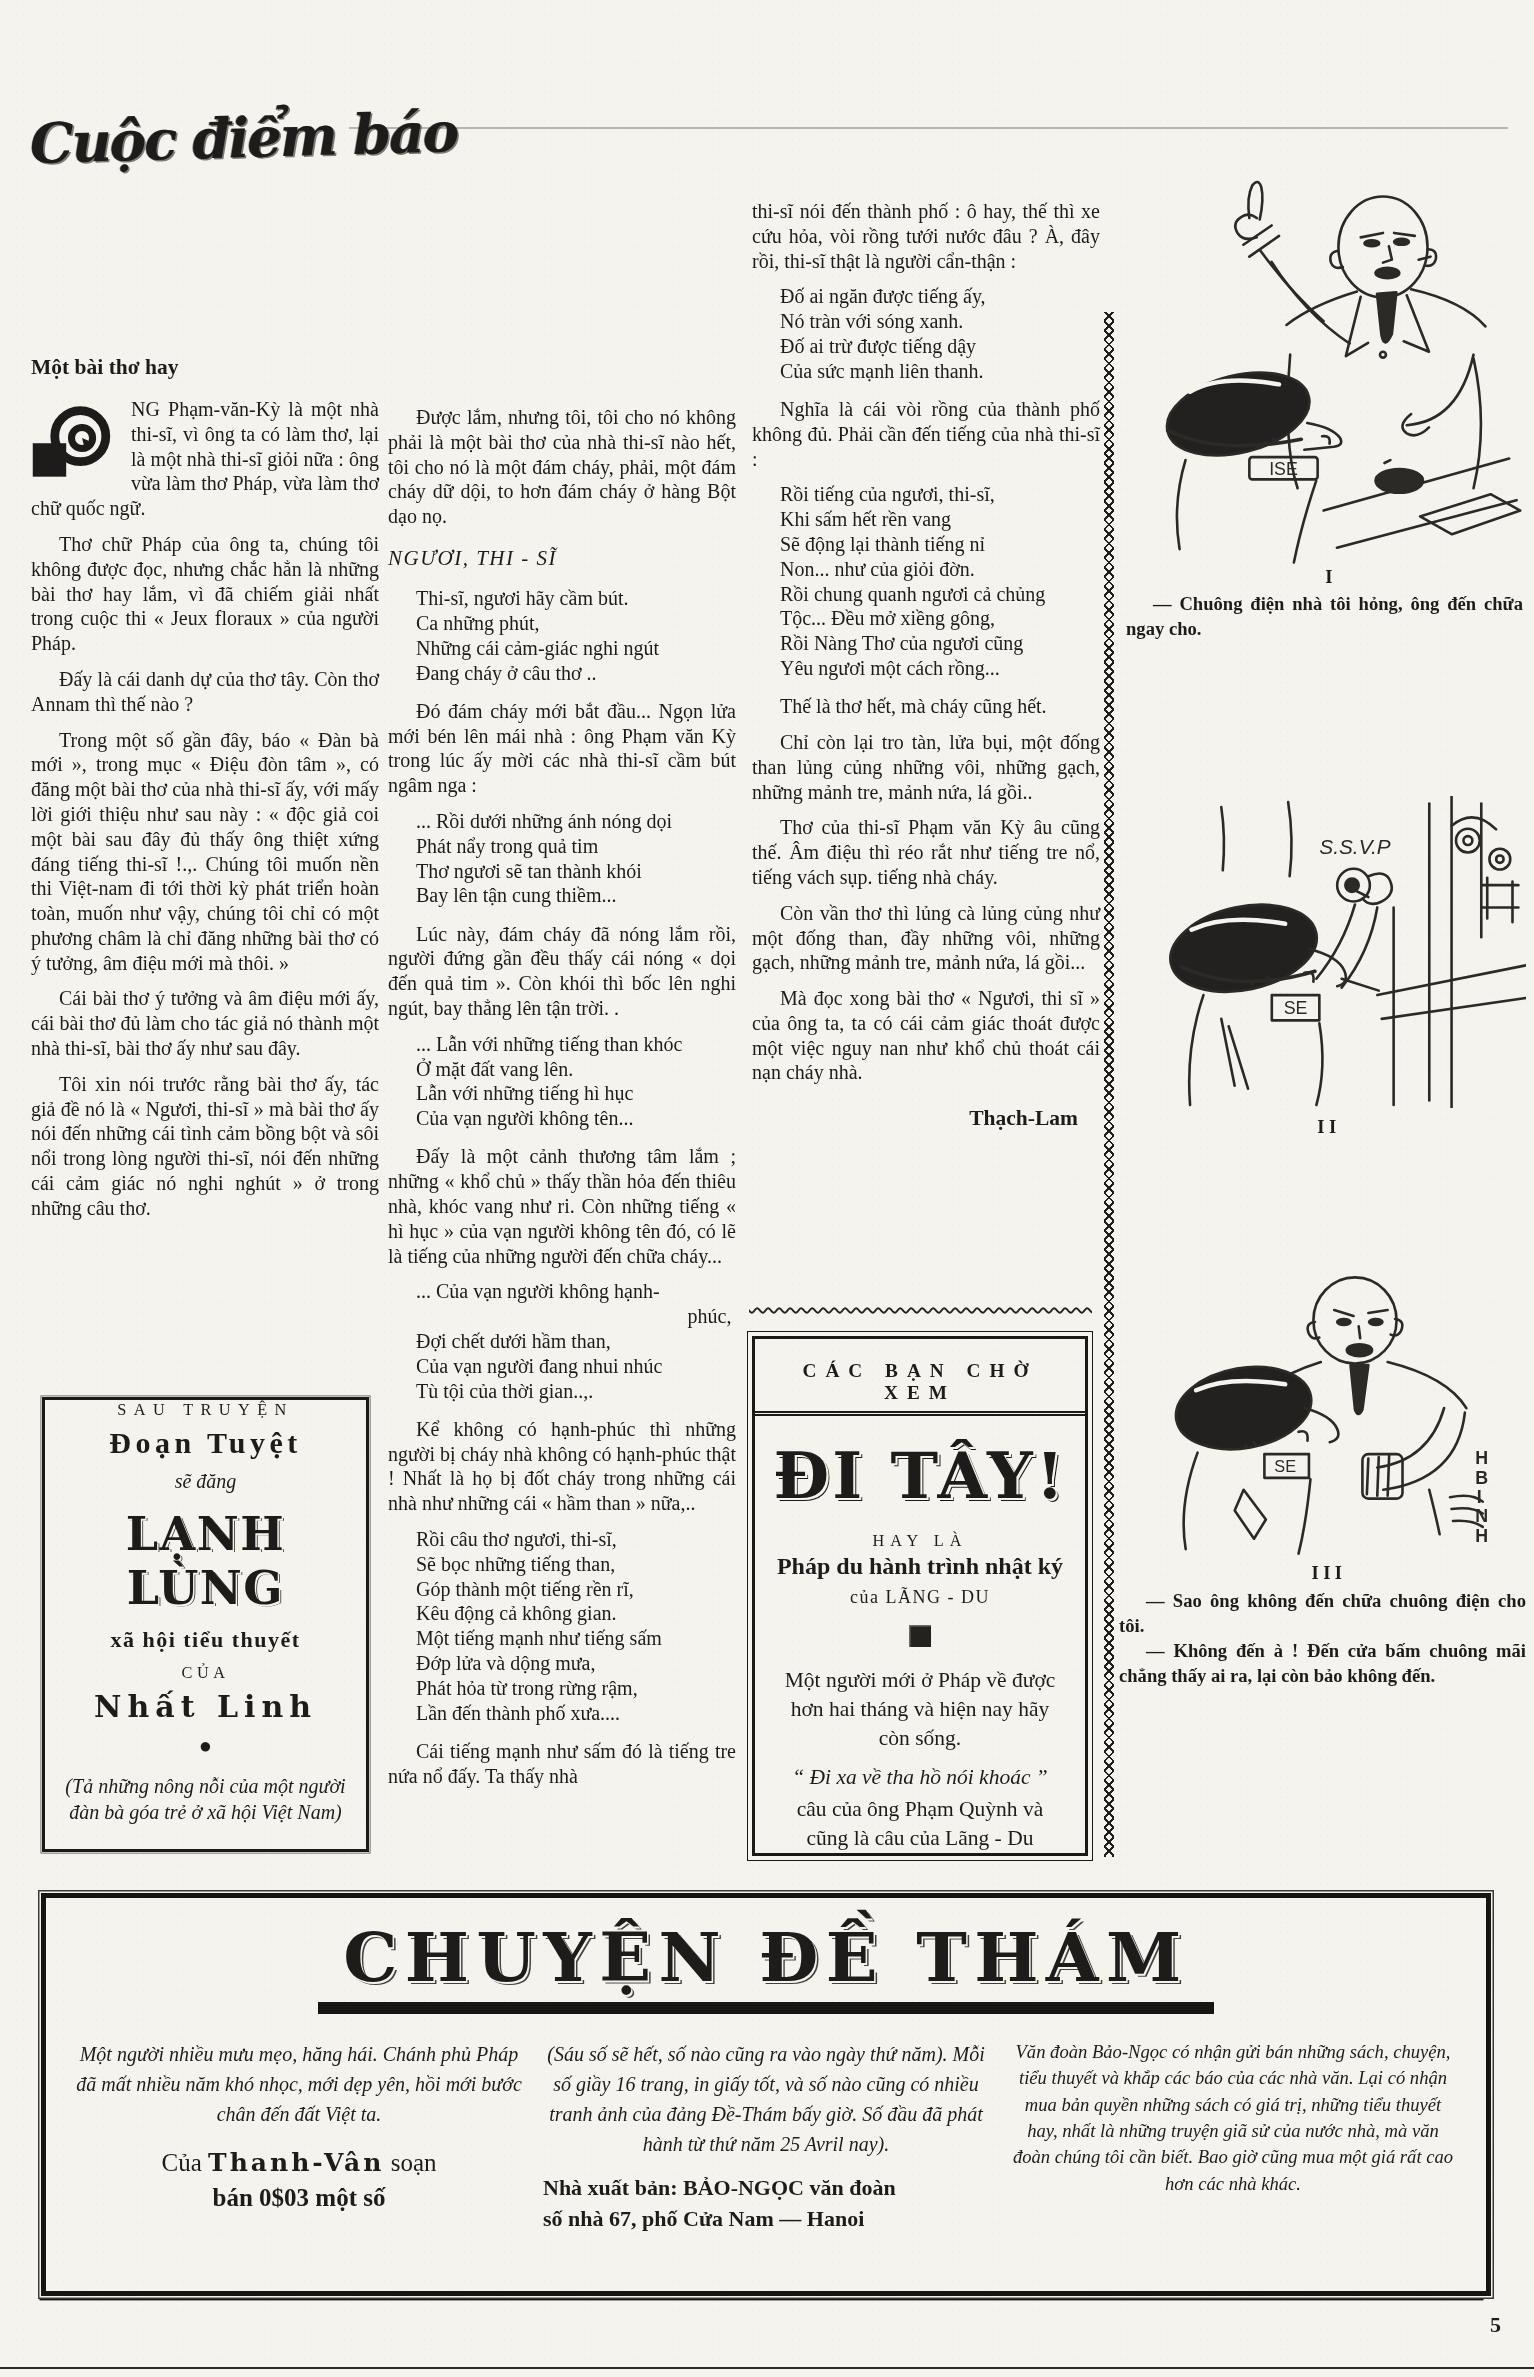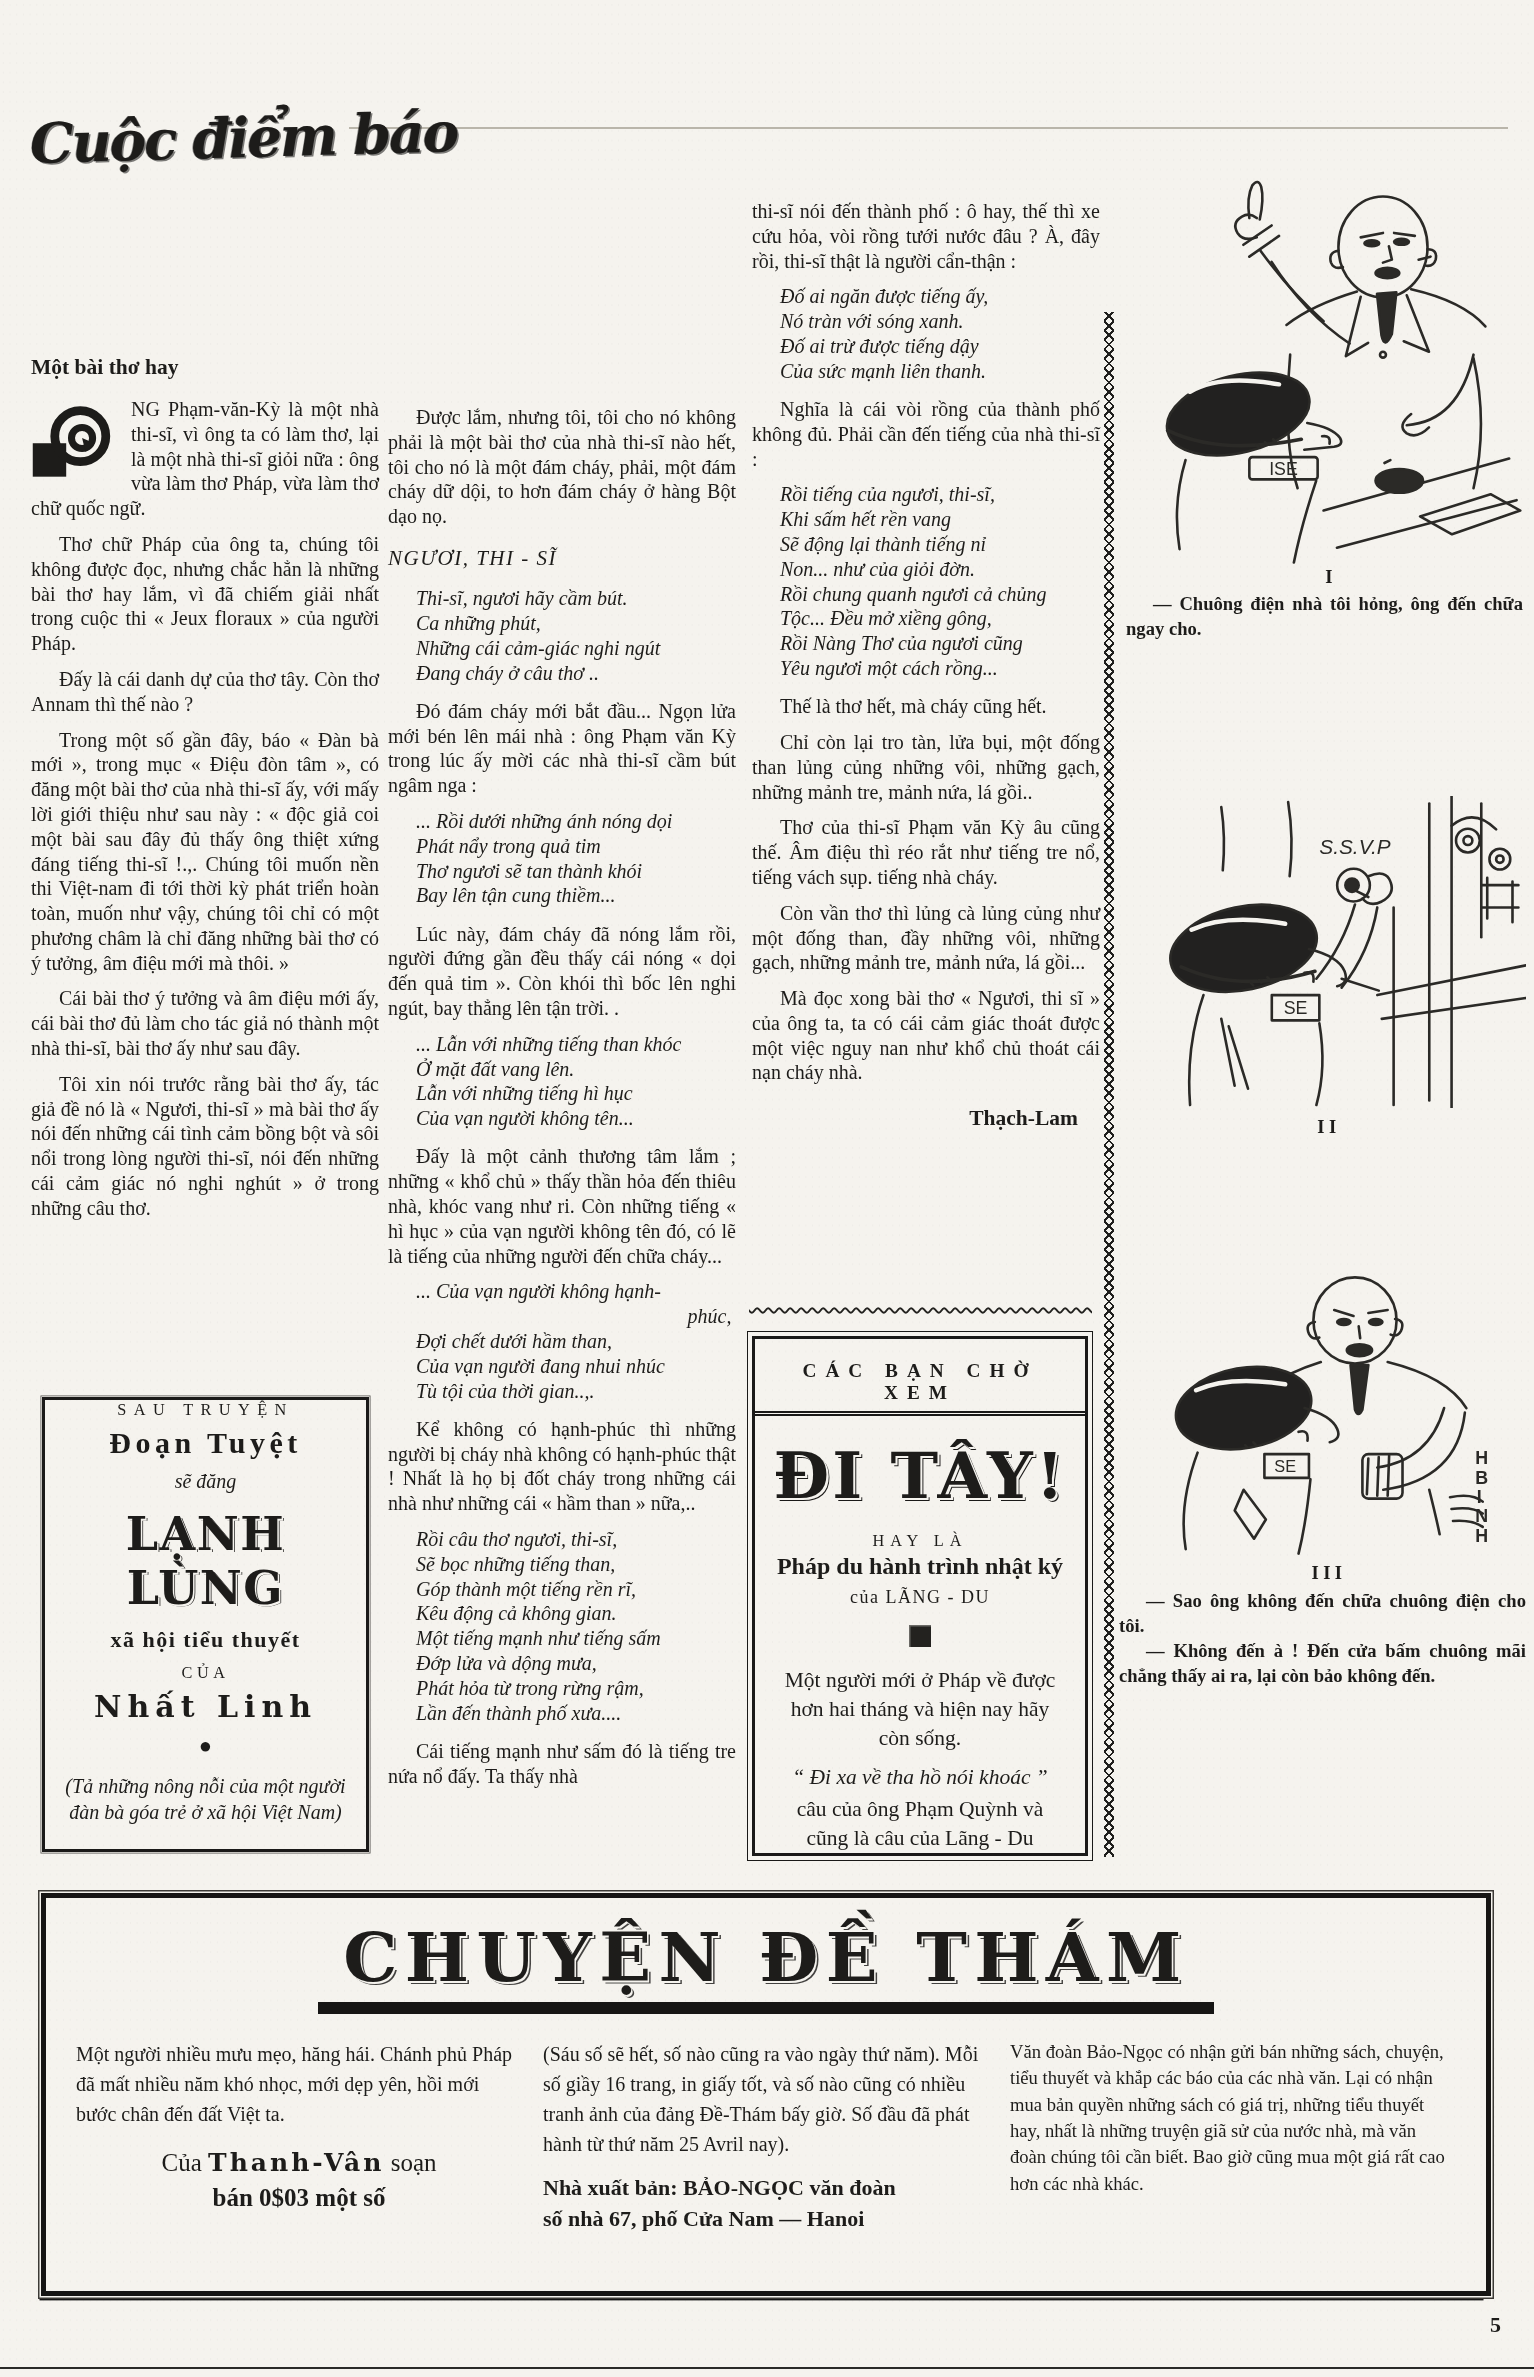--- a/index.html
+++ b/index.html
@@ -25,21 +25,21 @@
     transform:rotate(-1.6deg);
     text-shadow:1.5px 1.5px 0 rgba(20,20,20,.55), -0.7px 0 0 rgba(20,20,20,.45);
   }
 
   
   .textcol{position:absolute;width:348px;font-size:20px;line-height:1.24;text-align:justify;}
   .textcol p{margin:0 0 11px 0;text-indent:28px;}
   .textcol p.noindent{text-indent:0;}
   .colhead{font-weight:bold;font-size:21.5px;margin:0 0 16.3px 0;text-indent:0;}
   .poemtitle{font-style:italic;text-align:left;text-indent:0 !important;letter-spacing:1.5px;font-size:21px;margin:16.3px 0 15px 0;}
-  .verse{font-style:italic;margin:3px 0 13.4px 28px;text-align:left;}
+  .verse{margin:3px 0 13.4px 28px;text-align:left;}
   .verse .vline{display:block;}
   .verse .vline.right{text-align:right;padding-right:4.5px;}
   .signature{font-weight:bold;text-align:right;text-indent:0;font-size:21.5px;padding-right:22px;margin-top:19.3px;}
 
   
   .dropcap-wrap{float:left;width:88px;height:88px;margin:4.5px 12px 1.5px 0;}
   .p1-initial-hidden{position:absolute;width:0.7px;height:0.7px;overflow:hidden;clip:rect(0 0 0 0);}
 
   
   .box-lanhlung{
@@ -105,21 +105,21 @@
     border:5.2px solid #161514;box-shadow:0 0 0 1.5px #f5f3ee,0 0 0 3px #3c3a36, -4.5px 7.4px 0 -3px #161514;
     box-sizing:border-box;text-align:center;
   }
   .dth-title{display:inline-block;margin-top:19.3px;
     font-size:68px;font-weight:900;letter-spacing:7.4px;
     font-family:"DejaVu Serif","Liberation Serif",serif;
     border-bottom:12px solid #161514;padding:0 25px 4.5px 25px;
     text-shadow:1.5px 1.5px 0 #f5f3ee,3px 3px 0 rgba(22,21,20,.8);}
   .dth-cols{display:flex;justify-content:space-between;padding:25px 30px 0 30px;text-align:left;}
   .dth-col{width:446px;}
-  .dth-italic{font-size:20px;line-height:1.5;margin:0;}
+  .dth-italic{font-style:italic;font-size:20px;line-height:1.5;margin:0;text-align:center;}
   .dth-col3 .dth-italic{font-size:18.6px;line-height:1.42;}
   .dth-byline{margin-top:19.3px;text-align:center;font-size:25px;}
   .dth-byline .fancy{font-weight:900;letter-spacing:3px;font-family:"DejaVu Serif","Liberation Serif",serif;}
   .dth-price{margin-top:7.4px;text-align:center;font-size:25px;font-weight:bold;}
   .dth-pub{margin-top:16.3px;font-size:22px;font-weight:bold;}
   .dth-pub2{margin-top:4.5px;font-size:22px;font-weight:bold;}
   .dth-footer{position:absolute;left:0;bottom:21px;width:100%;text-align:center;white-space:nowrap;}
   .dth-footer .lbl{font-size:16.3px;letter-spacing:2.2px;font-weight:bold;}
   .dth-footer .name{font-size:34px;font-weight:900;}
   .dth-footer .rest{font-size:23px;font-weight:bold;}

